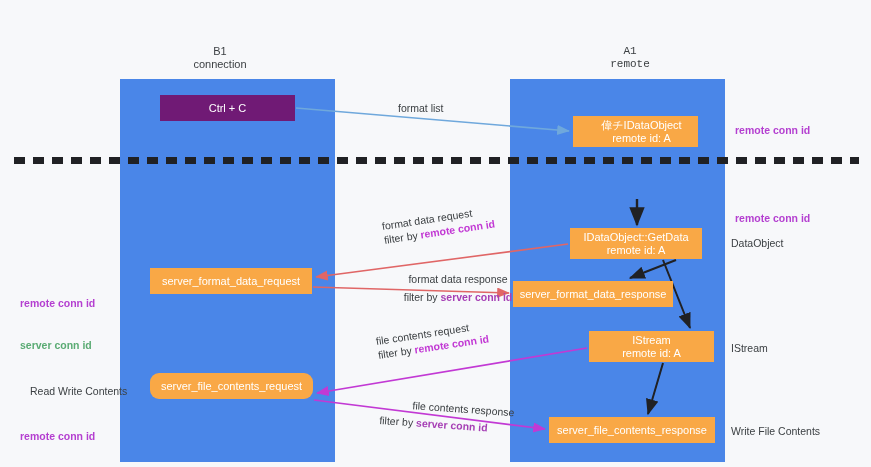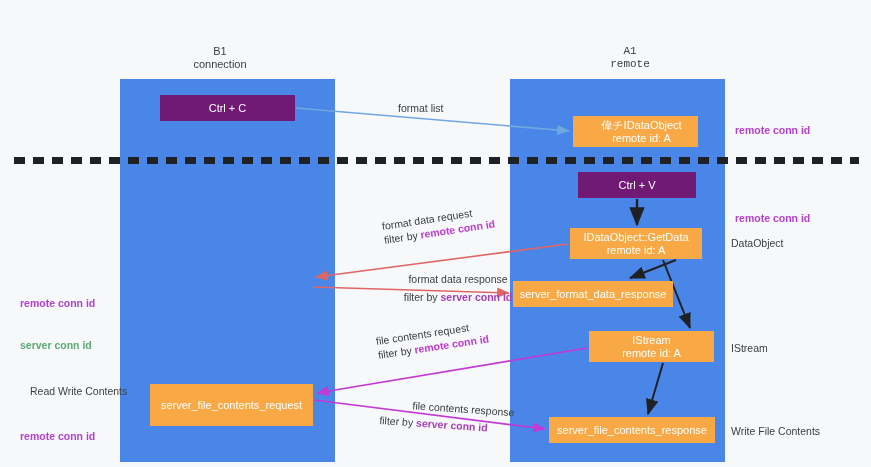--- a/index.html
+++ b/index.html
@@ -62,21 +62,21 @@
   .orange{background:#f9a846;}
   .green{background:#701a75;}
 
   #n-ctrlc{left:160px;top:95px;width:135px;height:26px;}
   #n-ctrlv{left:578px;top:172px;width:118px;height:26px;}
   #n-idataobject{left:573px;top:116px;width:125px;height:31px;padding-left:12px;}
   #n-getdata{left:570px;top:228px;width:132px;height:31px;}
   #n-istream{left:589px;top:331px;width:125px;height:31px;}
   #n-sfdreq{left:150px;top:268px;width:162px;height:26px;}
   #n-sfdres{left:513px;top:281px;width:160px;height:26px;}
-  #n-sfcreq{left:150px;top:384px;width:163px;height:42px;}
+  #n-sfcreq{left:150px;top:373px;width:163px;height:26px;border-radius:9px;}
   #n-sfcres{left:549px;top:417px;width:166px;height:26px;}
 
   
   #wires{position:absolute;left:0;top:0;width:871px;height:467px;z-index:4;}
 
   
   .edge-label{
     font-size:10.5px;
     line-height:14px;
     color:#3c4043;
@@ -163,39 +163,39 @@
 
     <line x1="663" y1="363" x2="648" y2="414" stroke="#202124" stroke-width="2" marker-end="url(#ah-dark)"></line>
   </svg>
 
   <div class="abs" id="separator"></div>
 
   <div class="abs node green" id="n-ctrlc">
     <span>Ctrl + C</span>
   </div>
 
-  <div class="abs node green" id="n-ctrlv">
-    <span>Ctrl + V</span>
-  </div>
 
   <div class="abs node orange" id="n-idataobject">
     <span>偉チIDataObject</span>
     <span>remote id: A</span>
   </div>
 
   <div class="abs node orange" id="n-getdata">
     <span>IDataObject::GetData</span>
     <span>remote id: A</span>
   </div>
 
   <div class="abs node orange" id="n-istream">
     <span>IStream</span>
     <span>remote id: A</span>
   </div>
 
+  <div class="abs node orange" id="n-sfdreq">
+    <span>server_format_data_request</span>
+  </div>
 
   <div class="abs node orange" id="n-sfdres">
     <span>server_format_data_response</span>
   </div>
 
   <div class="abs node orange" id="n-sfcreq">
     <span>server_file_contents_request</span>
   </div>
 
   <div class="abs node orange" id="n-sfcres">

